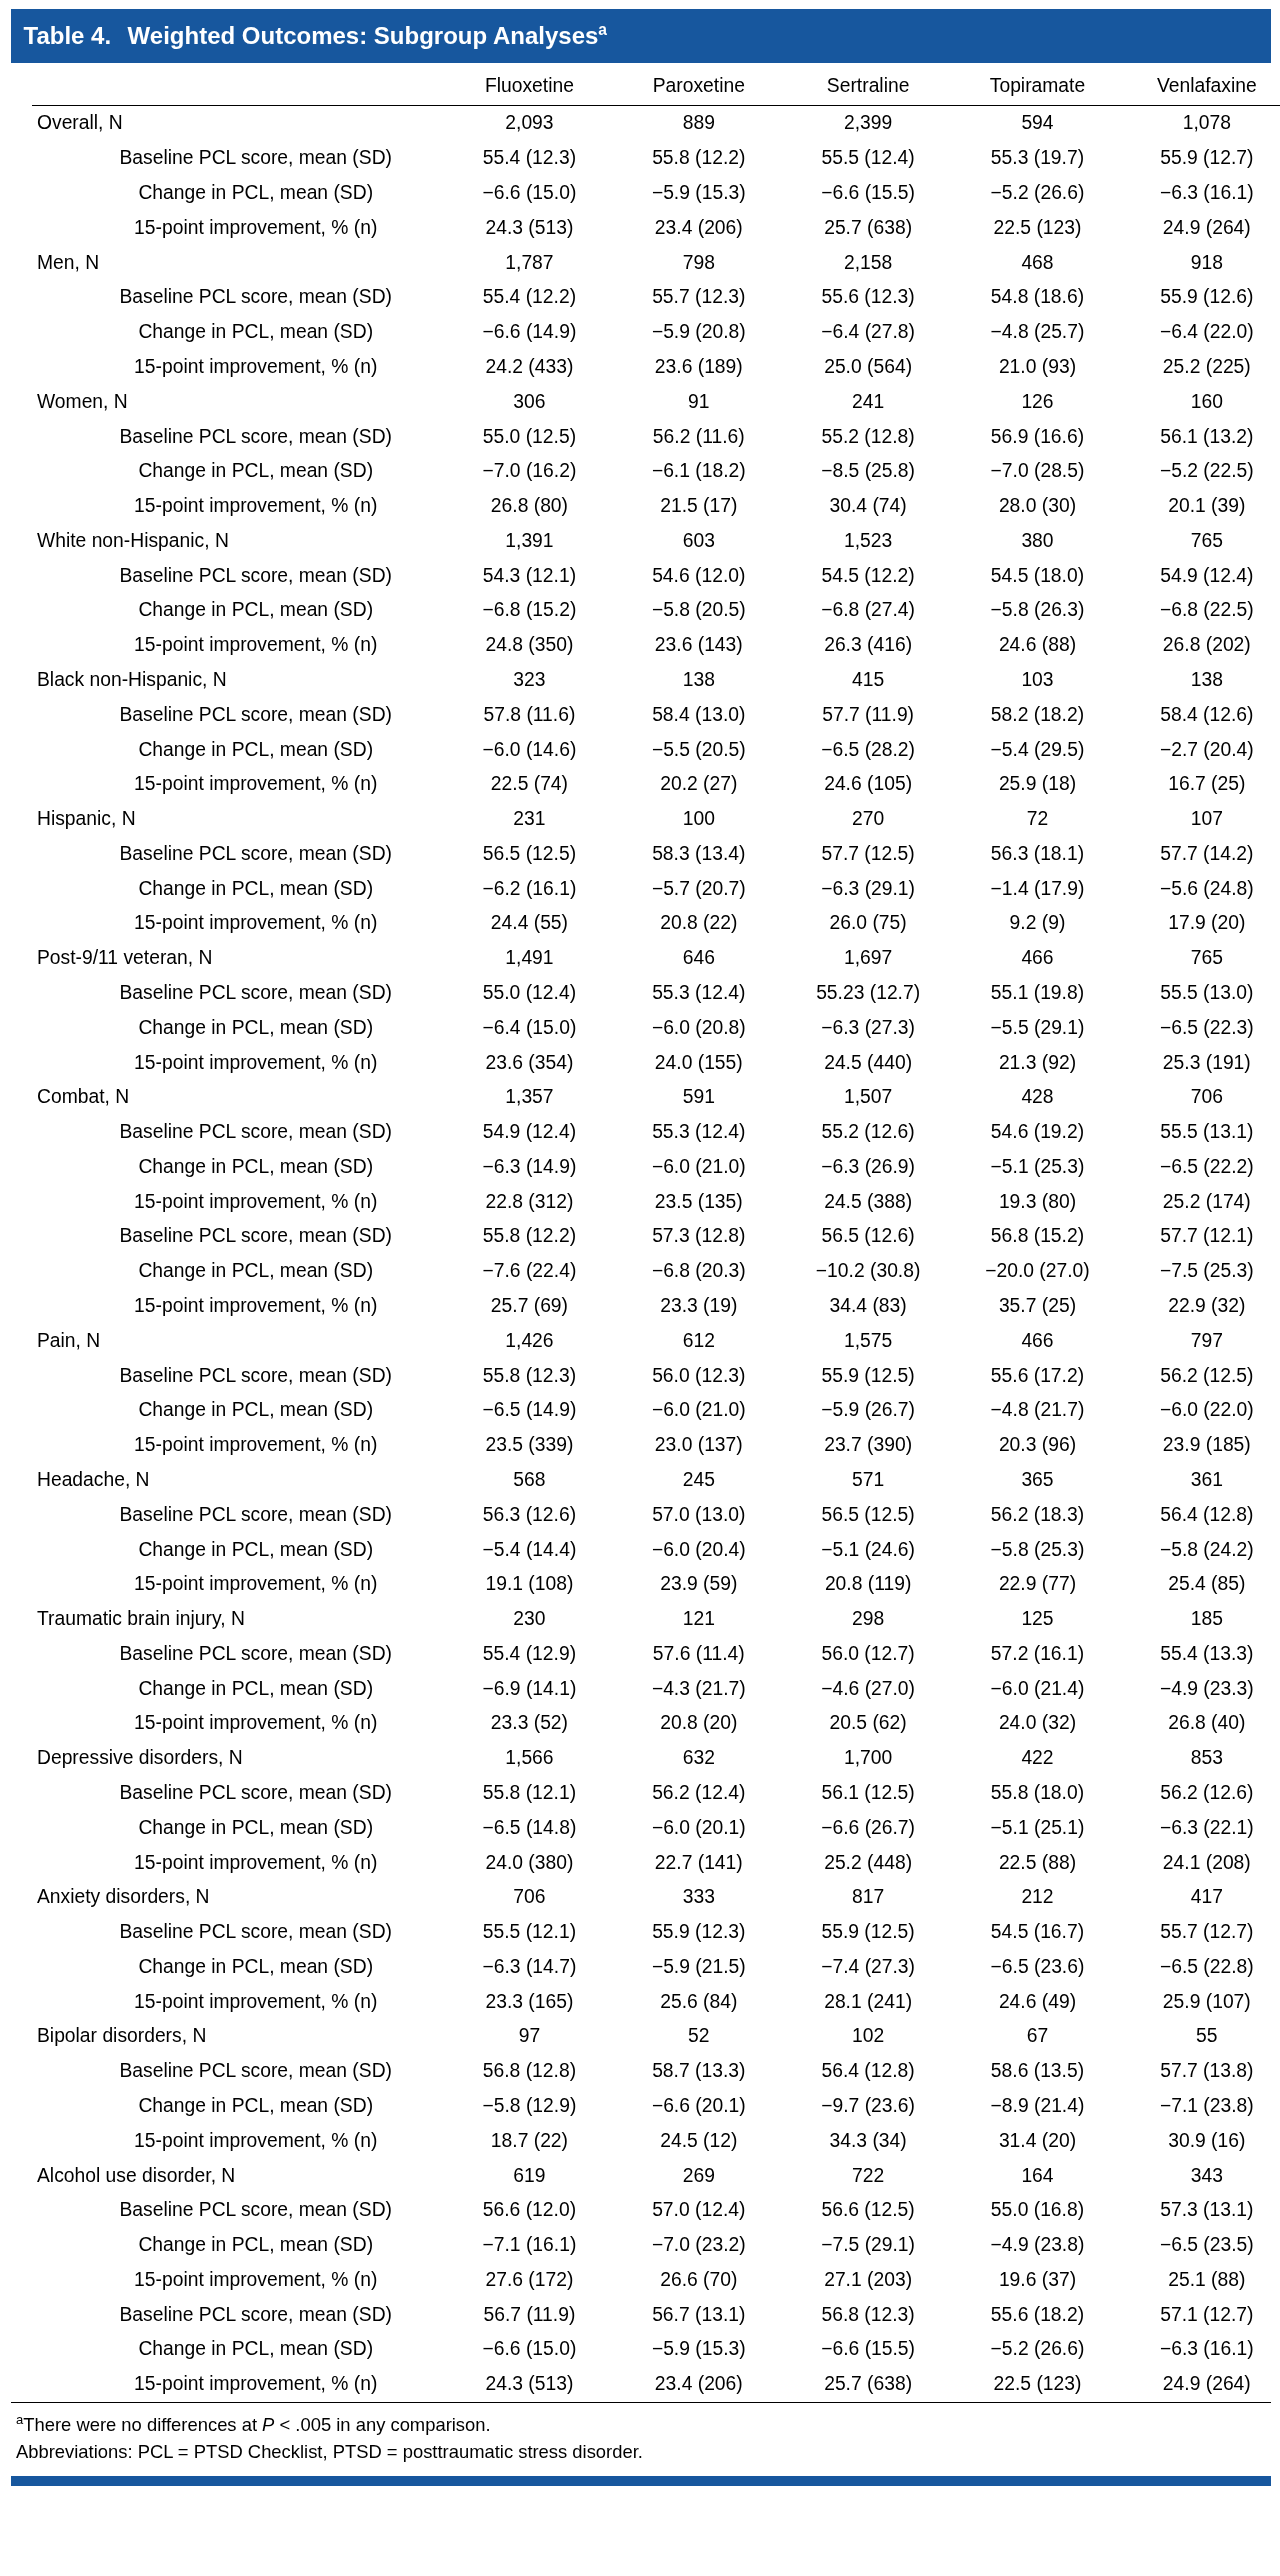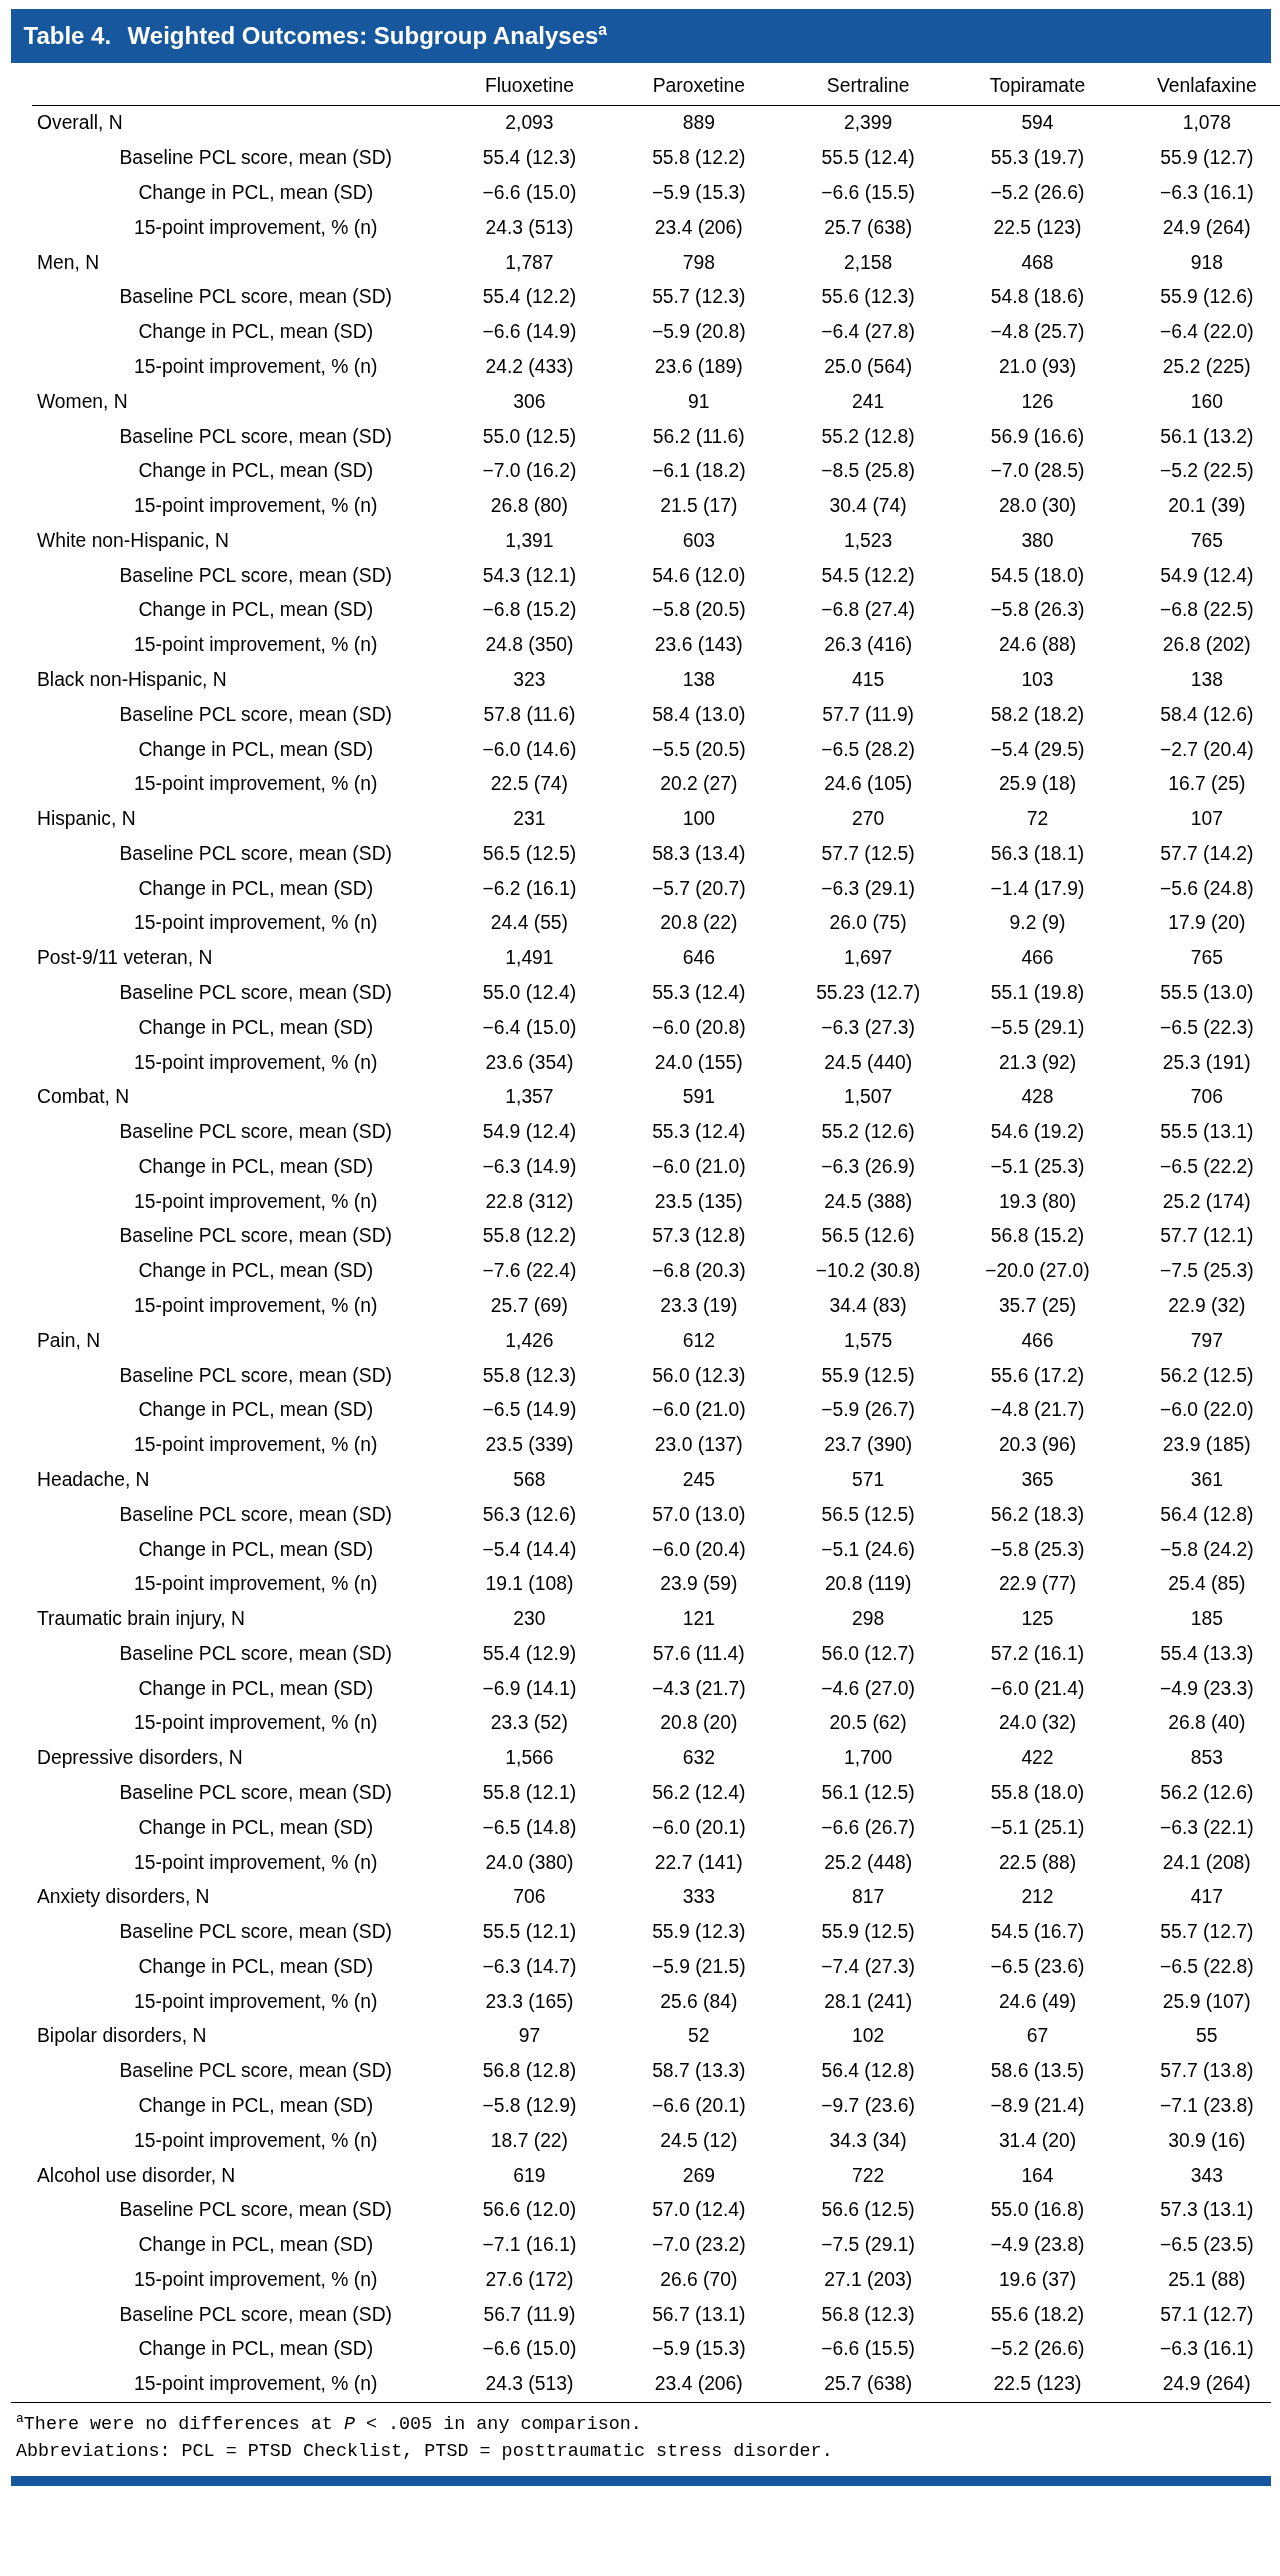--- a/index.html
+++ b/index.html
@@ -64,21 +64,20 @@
     overflow: hidden;
   }
   tr.sub-row td.label-cell { padding-left: 37px; text-align: center; }
   td.value-cell { text-align: center; white-space: nowrap; }
 
   .footnotes {
     border-top: 1.8px solid #000;
     padding: 8.3px 5.5px 5.5px 5.5px;
     font-size: 18.4px;
     line-height: 27px;
-    font-family: Liberation Mono, monospace;
   }
   .footnotes p { margin: 0; }
   .footnotes sup { font-size: 13px; line-height: 0; }
   .footnotes .p-ital { font-style: italic; }
 
   .bottom-bar {
     height: 10px;
     background: var(--accent, #17579e);
     margin-top: 5.5px;
   }

